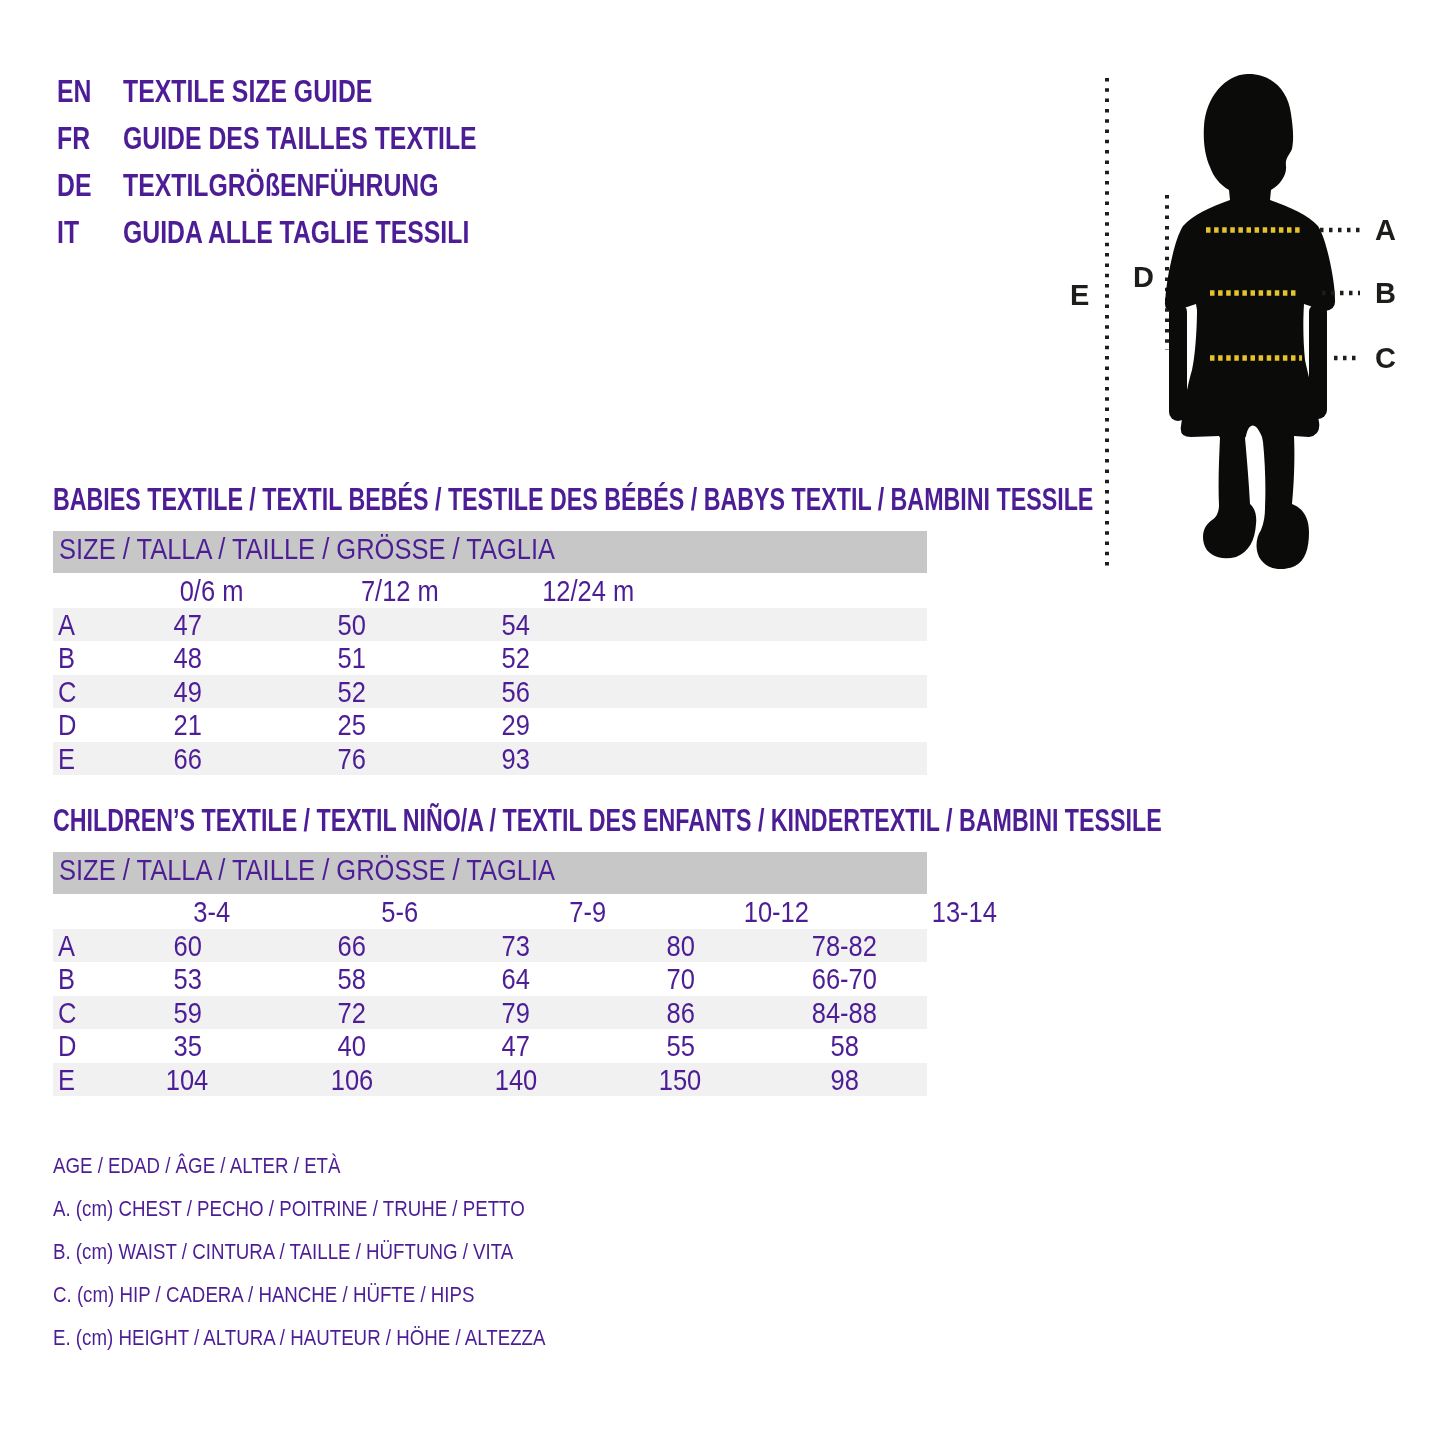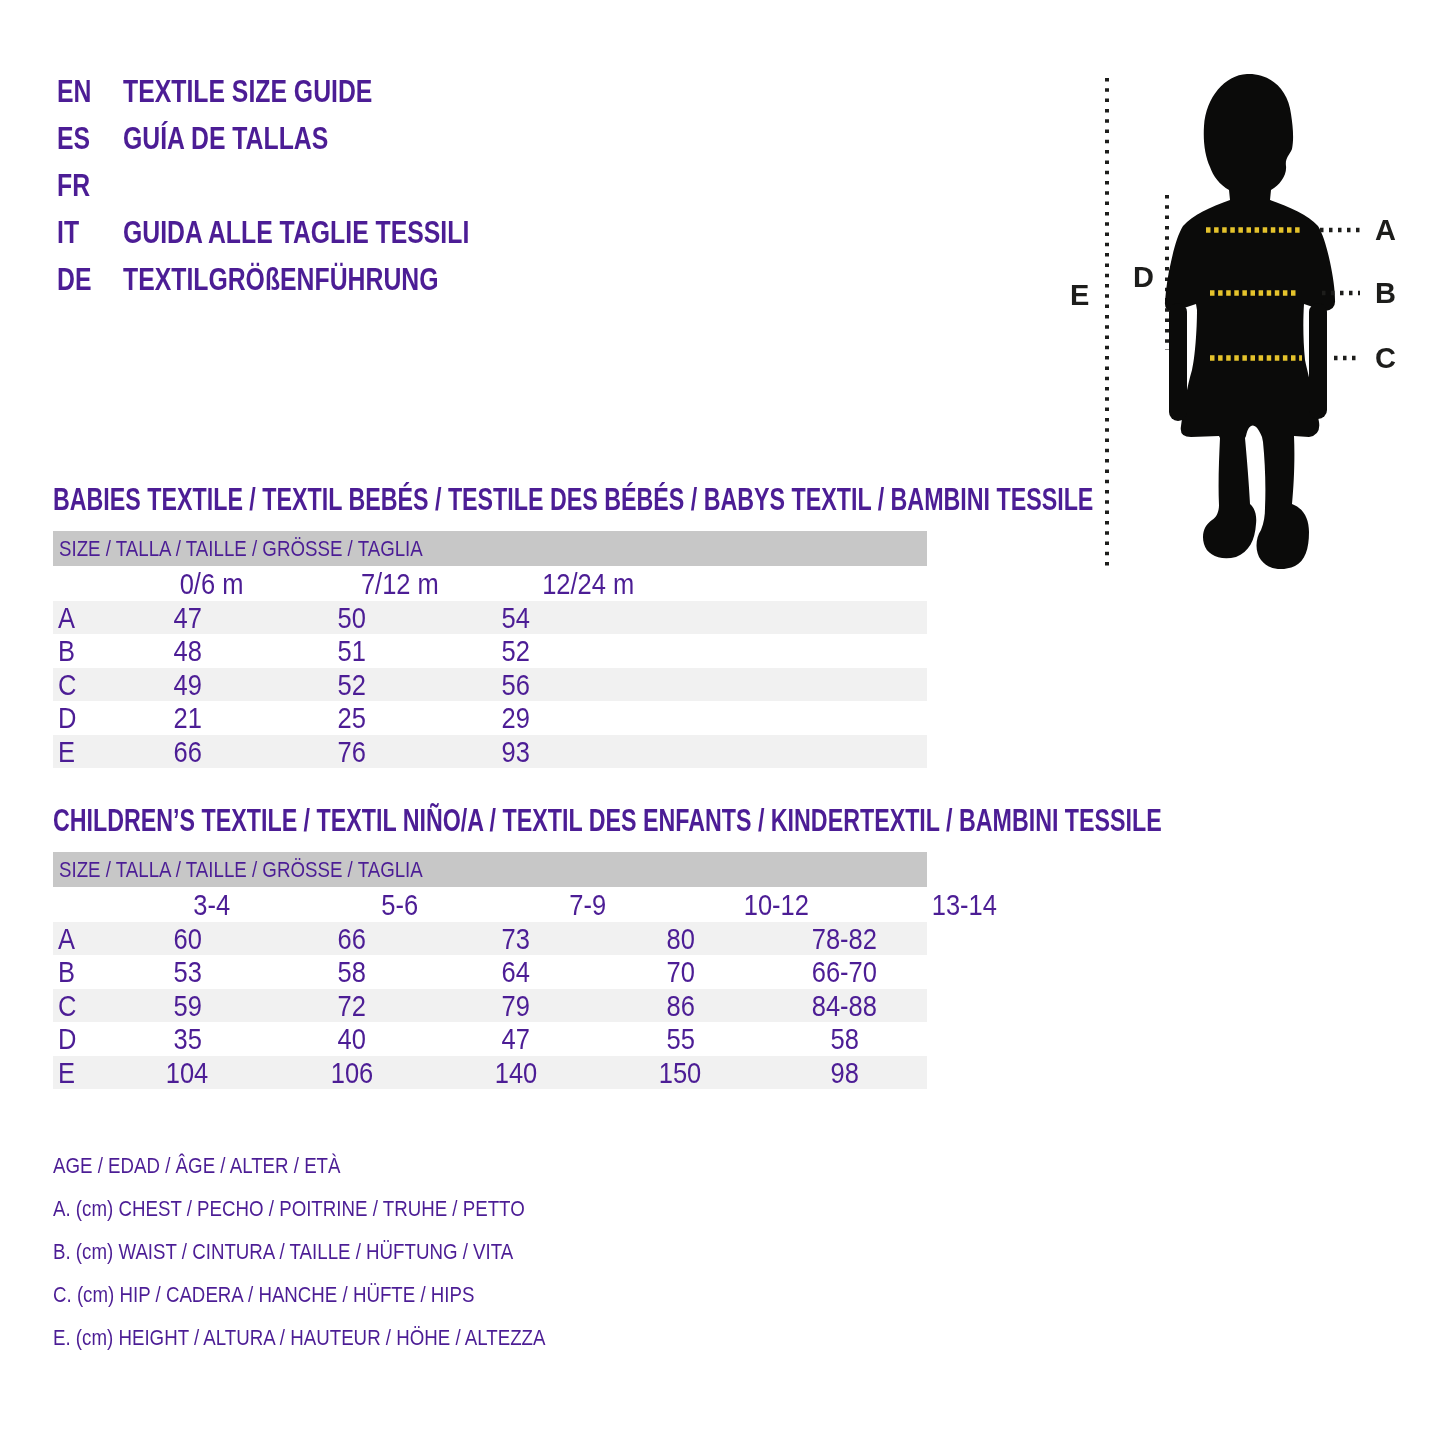--- a/index.html
+++ b/index.html
@@ -15,21 +15,21 @@
   
   .langs{position:absolute;left:57px;top:68px;}
   .lang-row{display:flex;align-items:center;height:47px;font-weight:bold;font-size:31px;}
   .lang-code{width:66px;flex:none;}
 
   
   .sec-title{position:absolute;left:53px;font-weight:bold;font-size:31px;height:32px;line-height:32px;white-space:nowrap;}
 
   
   .table{position:absolute;left:53px;width:874px;}
-  .sizebar{height:35px;background:#c7c7c7;font-size:22px;line-height:35px;padding-left:6px;}
+  .sizebar{height:42px;background:#c7c7c7;font-size:30px;line-height:35px;padding-left:6px;}
   .thead,.trow{display:grid;grid-template-columns:52px repeat(5,164.4px);}
   .thead{height:35px;gap:24px;}
   .trow{height:33.4px;}
   .stripe{background:#f1f1f1;}
   .tcell{text-align:center;font-size:30px;line-height:33.4px;}
   .thead .tcell{line-height:35px;}
   .tlabel{padding-left:5px;font-size:30px;line-height:33.4px;}
 
   
   .legend{position:absolute;left:53px;top:1144px;}
@@ -46,33 +46,30 @@
 <body>
 
 <div class="canvas">
 
   <div class="langs">
     <div class="lang-row">
       <span class="lang-code"><span class="cx">EN</span></span>
       <span><span class="cx">TEXTILE SIZE GUIDE</span></span>
     </div>
     <div class="lang-row">
-      <span class="lang-code"><span class="cx">ES</span></span>
-      <span><span class="cx">GUÍA DE TALLAS</span></span>
-    </div>
-    <div class="lang-row">
       <span class="lang-code"><span class="cx">FR</span></span>
+      <span><span class="cx">GUIDE DES TAILLES TEXTILE</span></span>
+    </div>
+    <div class="lang-row">
+      <span class="lang-code"><span class="cx">DE</span></span>
+      <span><span class="cx">TEXTILGRÖßENFÜHRUNG</span></span>
     </div>
     <div class="lang-row">
       <span class="lang-code"><span class="cx">IT</span></span>
       <span><span class="cx">GUIDA ALLE TAGLIE TESSILI</span></span>
-    </div>
-    <div class="lang-row">
-      <span class="lang-code"><span class="cx">DE</span></span>
-      <span><span class="cx">TEXTILGRÖßENFÜHRUNG</span></span>
     </div>
   </div>
 
   <svg class="figure" viewBox="0 0 400 520">
 
     <line class="dotv" x1="57" y1="18" x2="57" y2="510"></line>
     <line class="dotv" x1="117" y1="135" x2="117" y2="290"></line>
 
     <path fill="#0b0b0a" d="
       M197,14

